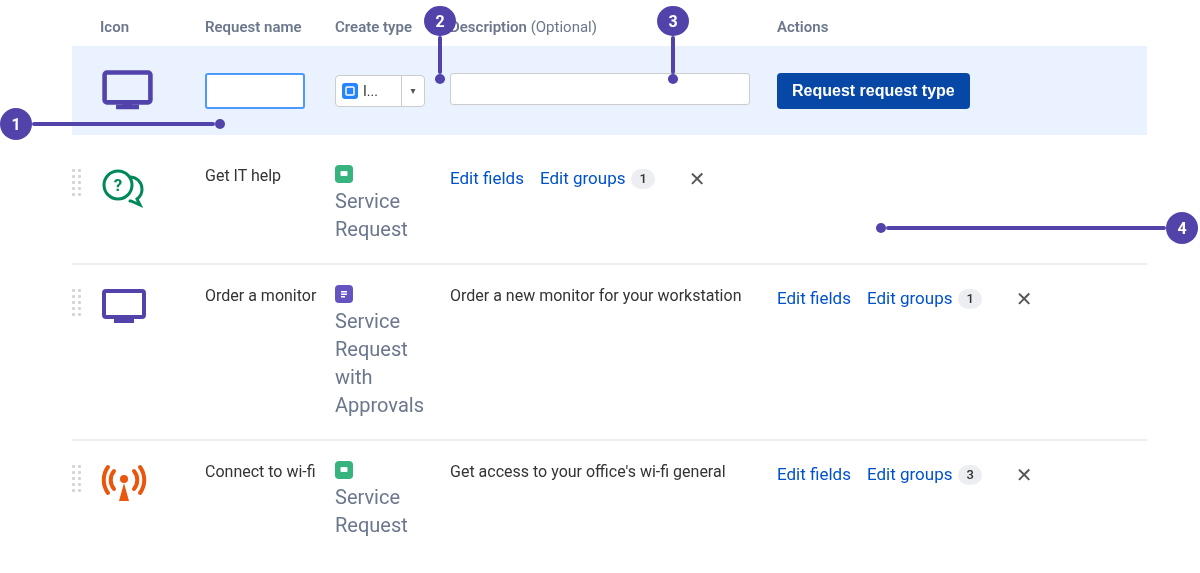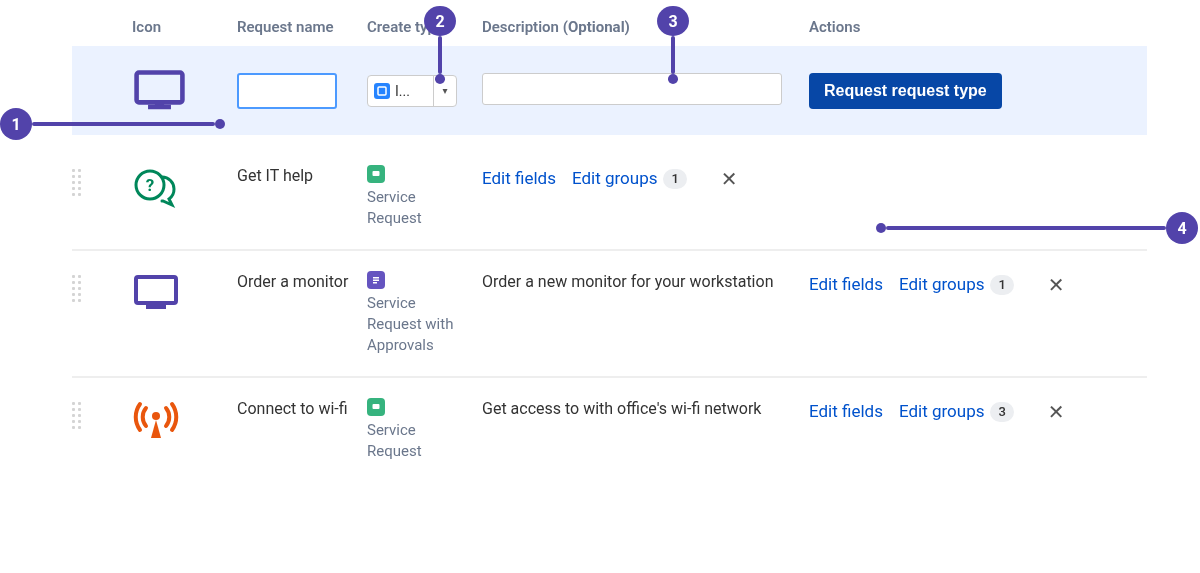--- a/index.html
+++ b/index.html
@@ -25,21 +25,21 @@
 
   .headers {
     display: flex;
     padding: 0 0 10px 0;
     color: #6B778C;
     font-size: 15px;
     font-weight: 600;
   }
 
   .col-handle { width: 28px; flex: 0 0 28px; }
-  .col-icon { width: 105px; flex: 0 0 105px; margin-left: 32px; }
+  .col-icon { width: 105px; flex: 0 0 105px; }
   .col-name { width: 130px; flex: 0 0 130px; }
   .col-issue { width: 115px; flex: 0 0 115px; padding-right:10px;}
   .col-desc { width: 327px; flex: 0 0 327px; padding-right:10px;}
   .col-actions { flex: 1 1 auto; }
 
   .create-row {
     display: flex;
     align-items: center;
     background: #EBF2FF;
     border-radius: 0;
@@ -148,21 +148,21 @@
     gap: 3px;
     margin-top:4px;
     opacity:0.5;
   }
   .drag-handle span {
     width:3px; height:3px; background:#aaa; border-radius:1px;
   }
 
   .row-icon svg { width:48px; height:44px; }
 
-  .issuetype-text { color:#6B778C; font-size:15px; }
+  .issuetype-text { color:#6B778C; font-size:20px; }
   .issue-badge {
     width:18px;height:18px;border-radius:4px;display:flex;align-items:center;justify-content:center;margin-bottom:4px;
   }
   .issue-badge.green { background:#36B37E; }
   .issue-badge.purple { background:#6554C0; }
   .issue-badge svg { width:10px; height:10px; }
 
   .link-blue {
     color:#0052CC;
     font-size:17px;
@@ -252,21 +252,21 @@
 
 <div class="table-wrap">
 
   <div class="headers">
     <div class="col-handle"></div>
     <div class="col-icon">Icon</div>
     <div class="col-name">Request name</div>
     <div class="col-issue">Create type</div>
     <div class="col-desc">
       <span>Description</span>
-      <span style="font-weight:700;">(Optional)</span>
+      <span style="font-weight:400;">(Optional)</span>
     </div>
     <div class="col-actions">Actions</div>
   </div>
 
   <div class="create-row">
     <div class="col-handle"></div>
     <div class="col-icon">
       <div class="icon-preview">
         <svg viewBox="0 0 48 40">
           <rect x="4" y="4" width="40" height="26" rx="2" fill="none" stroke="#5243AA" stroke-width="4"></rect>
@@ -410,21 +410,21 @@
     </div>
     <div class="col-name">Connect to wi-fi</div>
     <div class="col-issue">
       <div class="issue-badge green">
             <svg viewBox="0 0 10 10">
               <rect x="1.5" y="2" width="7" height="5" rx="1" fill="#fff"></rect>
             </svg>
           </div>
       <div class="issuetype-text">Service Request</div>
     </div>
-    <div class="col-desc">Get access to with office's wi-fi network</div>
+    <div class="col-desc">Get access to your office's wi-fi general</div>
     <div class="col-actions">
       <div class="actions-inner">
         <span class="link-blue">Edit fields</span>
         <span class="link-blue" style="margin-right:4px;">Edit groups</span>
         <span class="badge-count">3</span>
         <span class="close-x">✕</span>
       </div>
     </div>
   </div>
     </div>

